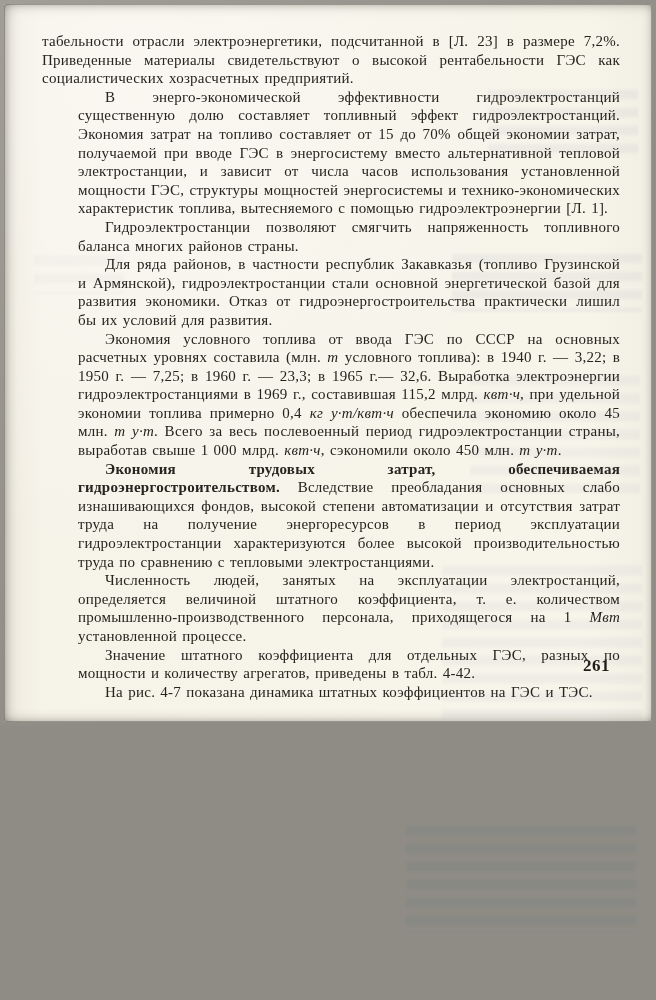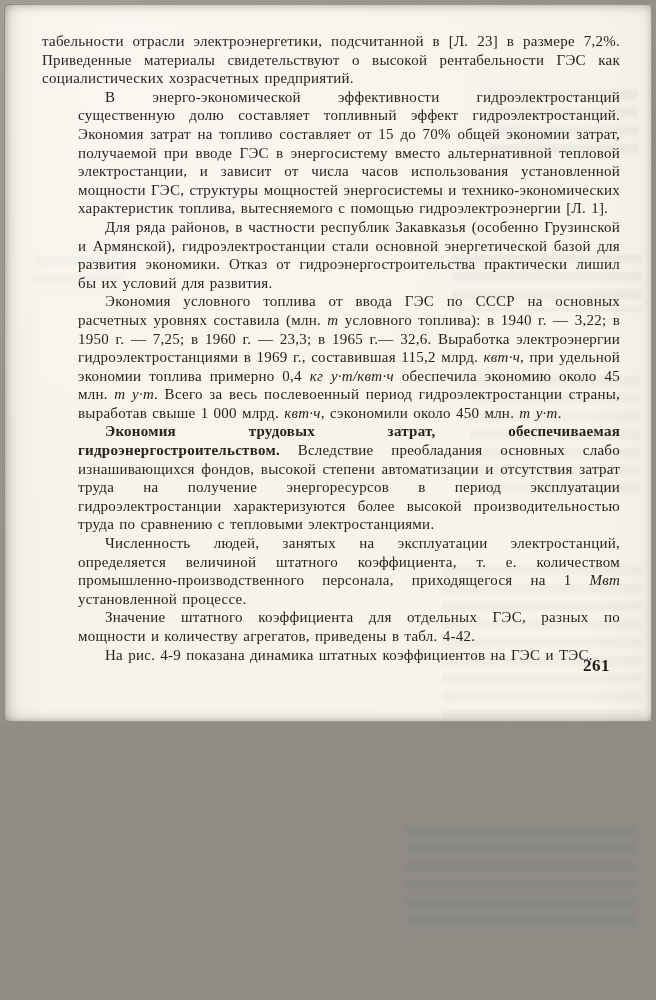--- a/index.html
+++ b/index.html
@@ -94,23 +94,24 @@
     <div class="showthrough st1"></div>
     <div class="showthrough st2"></div>
     <div class="showthrough st3"></div>
     <div class="showthrough st4"></div>
     <div class="showthrough st5"></div>
     <div class="showthrough st6"></div>
 
     <div class="text-column">
         <p class=""><span>табельности отрасли электроэнергетики, подсчитанной в [Л. 23] в размере 7,2%. Приведенные материалы свидетельствуют о высокой рентабельности ГЭС как социалистических хозрасчетных предприятий.</span></p>
         <p class="indent"><span>В энерго-экономической эффективности гидроэлектростанций существенную долю составляет топливный эффект гидроэлектростанций. Экономия затрат на топливо составляет от 15 до 70% общей экономии затрат, получаемой при вводе ГЭС в энергосистему вместо альтернативной тепловой электростанции, и зависит от числа часов использования установленной мощности ГЭС, структуры мощностей энергосистемы и технико-экономических характеристик топлива, вытесняемого с помощью гидроэлектроэнергии [Л. 1].</span></p>
-        <p class="indent"><span>Для ряда районов, в частности республик Закавказья (особенно Грузинской и Армянской), гидроэлектростанции стали основной энергетической базой для развития экономики. Отказ от гидроэнергостроительства практически лишил бы их условий для развития.</span></p>
+        <p class="indent"><span>Гидроэлектростанции позволяют смягчить напряженность топливного баланса многих районов страны.</span></p>
+        <p class="indent"><span>Для ряда районов, в частности республик Закавказья (топливо Грузинской и Армянской), гидроэлектростанции стали основной энергетической базой для развития экономики. Отказ от гидроэнергостроительства практически лишил бы их условий для развития.</span></p>
         <p class="indent"><span>Экономия условного топлива от ввода ГЭС по СССР на основных расчетных уровнях составила (млн. </span><span style="font-style: italic;">т</span><span> условного топлива): в 1940 г. — 3,22; в 1950 г. — 7,25; в 1960 г. — 23,3; в 1965 г.— 32,6. Выработка электроэнергии гидроэлектростанциями в 1969 г., составившая 115,2 млрд. </span><span style="font-style: italic;">квт·ч</span><span>, при удельной экономии топлива примерно 0,4 </span><span style="font-style: italic;">кг у·т/квт·ч</span><span> обеспечила экономию около 45 млн. </span><span style="font-style: italic;">т у·т</span><span>. Всего за весь послевоенный период гидроэлектростанции страны, выработав свыше 1 000 млрд. </span><span style="font-style: italic;">квт·ч</span><span>, сэкономили около 450 млн. </span><span style="font-style: italic;">т у·т</span><span>.</span></p>
         <p class="indent"><span style="font-weight: bold;">Экономия трудовых затрат, обеспечиваемая гидроэнергостроительством.</span><span> Вследствие преобладания основных слабо изнашивающихся фондов, высокой степени автоматизации и отсутствия затрат труда на получение энергоресурсов в период эксплуатации гидроэлектростанции характеризуются более высокой производительностью труда по сравнению с тепловыми электростанциями.</span></p>
         <p class="indent"><span>Численность людей, занятых на эксплуатации электростанций, определяется величиной штатного коэффициента, т. е. количеством промышленно-производственного персонала, приходящегося на 1 </span><span style="font-style: italic;">Мвт</span><span> установленной процессе.</span></p>
         <p class="indent"><span>Значение штатного коэффициента для отдельных ГЭС, разных по мощности и количеству агрегатов, приведены в табл. 4-42.</span></p>
-        <p class="indent"><span>На рис. 4-9 показана динамика штатных коэффициентов на ГЭС и ТЭС.</span></p>
+        <p class="indent"><span>На рис. 4-7 показана динамика штатных коэффициентов на ГЭС и ТЭС.</span></p>
       </div>
 
     <div class="page-number">261</div>
   </div>
 </div>
 
 </body></html>

